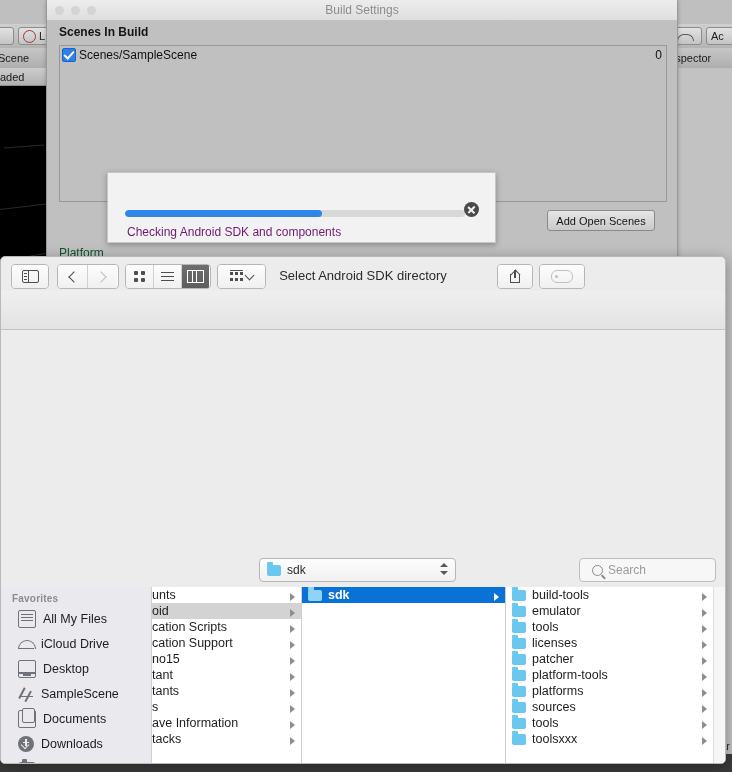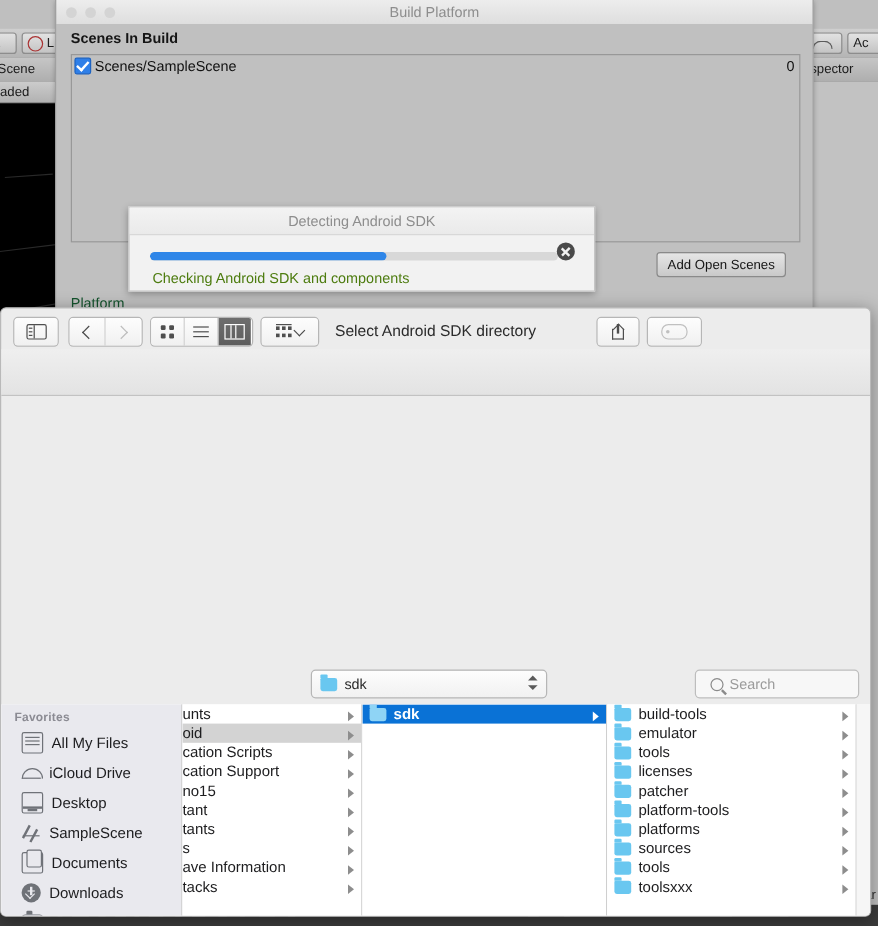--- a/index.html
+++ b/index.html
@@ -76,21 +76,21 @@
   #prog-title{position:absolute;left:0;top:0;width:387px;height:22px;line-height:22px;
     text-align:center;font-size:12px;color:#8d8d8d;}
   #prog-bar-track{position:absolute;left:17px;top:37px;width:340px;height:7px;
     background:#d8d8d8;border-radius:4px;overflow:hidden;}
   #prog-bar-fill{height:7px;background:#2f86e8;border-radius:4px;}
   #prog-cancel{position:absolute;left:464px;top:202px;width:15px;height:15px;border-radius:50%;
     background:#4a4a4a;}
   #prog-cancel:before,#prog-cancel:after{content:"";position:absolute;left:3.2px;top:6.8px;
     width:8.5px;height:1.6px;background:#f2f2f2;}
   #prog-cancel:before{transform:rotate(45deg);} #prog-cancel:after{transform:rotate(-45deg);}
-  #prog-status{position:absolute;left:19px;top:52px;font-size:12px;color:#4d7c0f;}
+  #prog-status{position:absolute;left:19px;top:52px;font-size:12px;color:#701a75;}
 
   
   #panel{position:absolute;left:0;top:256px;width:724px;height:506px;
     background:#ececec;border:1px solid #b9b9b9;border-radius:5px;
     box-shadow:0 3px 14px rgba(0,0,0,.35);overflow:hidden;}
   #panel-title{position:absolute;left:0;top:11px;width:724px;text-align:center;
     font-size:13px;color:#2b2b2b;font-weight:normal;}
   #panel-toolbar{position:absolute;left:0;top:34px;width:724px;height:38px;
     background:linear-gradient(#efefef,#e3e3e3);border-bottom:1px solid #c2c2c2;}
 
@@ -301,21 +301,21 @@
     <div class="tick" style="left:600px;width:10px"></div>
       <div class="tick" style="left:650px;width:7px"></div>
   </div>
 </div>
 
 <div id="build-win">
   <div id="bs-titlebar">
     <span class="tl" id="tl-close"></span>
     <span class="tl" id="tl-min"></span>
     <span class="tl" id="tl-max"></span>
-    <div id="bs-title">Build Platform</div>
+    <div id="bs-title">Build Settings</div>
   </div>
 
   <div id="bs-body">
     <div id="bs-section-title">Scenes In Build</div>
 
     <div id="bs-list">
       <div id="bs-row">
         <span id="bs-chk"></span>
         <span id="bs-row-label">Scenes/SampleScene</span>
         <span id="bs-row-index">0</span>
@@ -325,23 +325,20 @@
     <div id="bs-addopen">
       <span>Add Open Scenes</span>
     </div>
 
     <div id="bs-platform">Platform</div>
     <div id="bs-platform-box"></div>
   </div>
 </div>
 
 <div id="prog">
-  <div id="prog-titlebar">
-    <div id="prog-title">Detecting Android SDK</div>
-  </div>
   <div id="prog-bar-track">
     <div id="prog-bar-fill" style="width: 58%;"></div>
   </div>
   <div id="prog-status">Checking Android SDK and components</div>
 </div>
 <div id="prog-cancel"></div>
 
 <div id="panel">
 
   <div id="panel-title">Select Android SDK directory</div>

